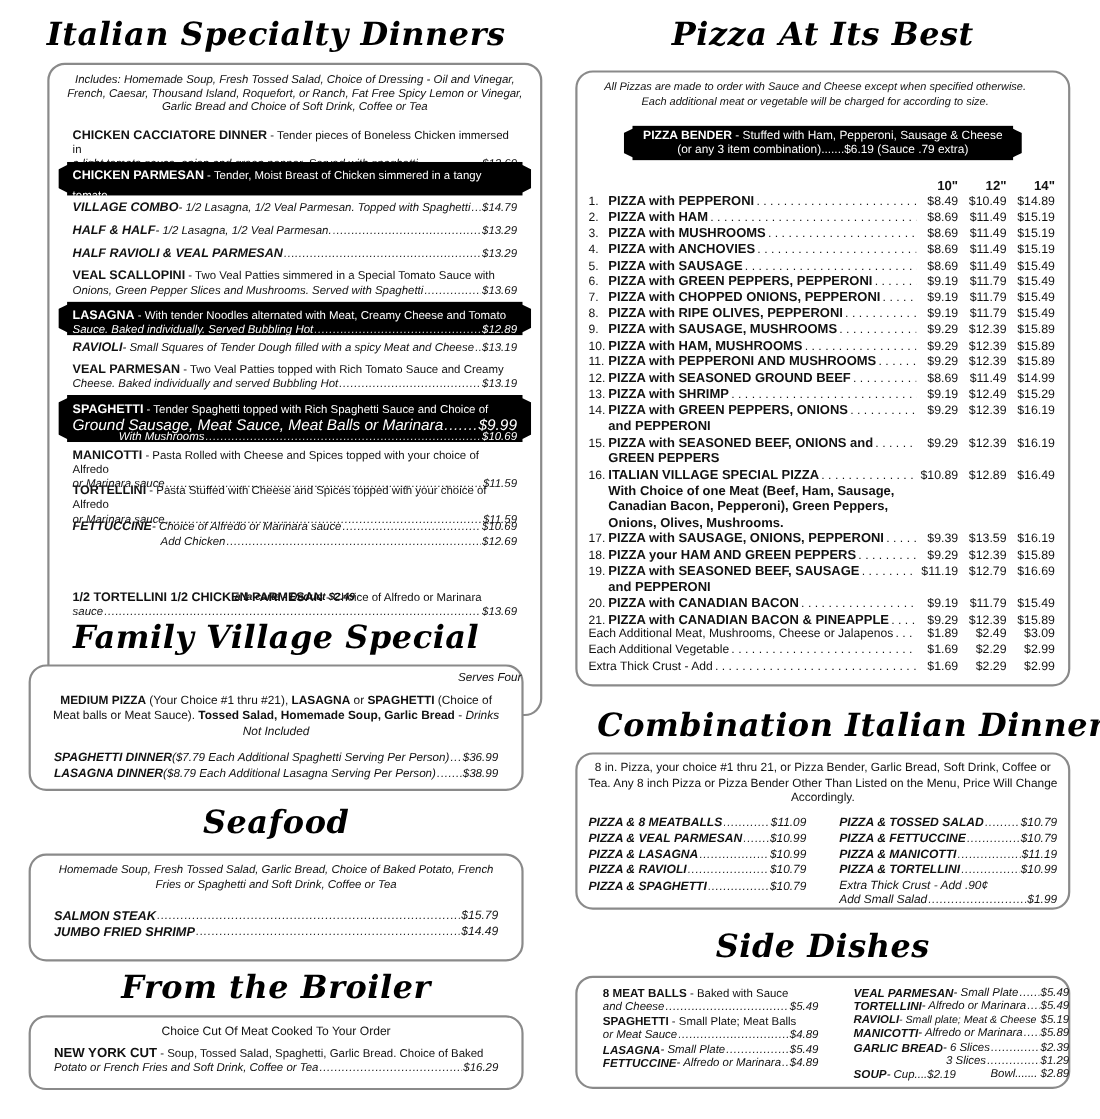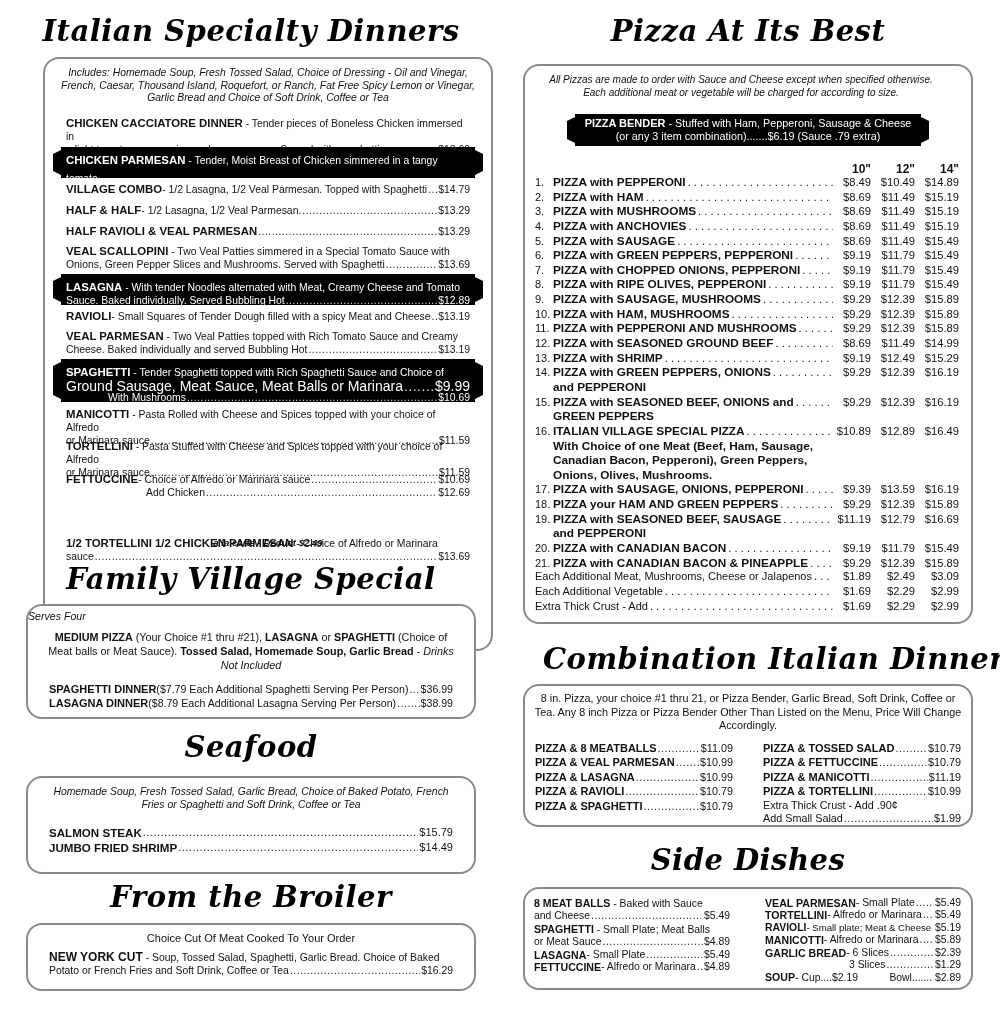--- a/index.html
+++ b/index.html
@@ -31,21 +31,21 @@
   .italic-note {
     font-style: italic;
     font-size: 10.4px;
     line-height: 12.6px;
     text-align: center;
     color: #111;
   }
 
   .item { position: absolute; left: 21px; right: 21px; font-size: 10.4px; line-height: 13px; }
   .item b { font-size: 11.4px; font-weight: bold; }
-  .row { display: flex; align-items: flex-end; white-space: nowrap; }
+  .row { display: flex; align-items: flex-start; white-space: nowrap; font-style: italic; }
   .row .dots { flex: 1; overflow: hidden; color: #222; margin: 0 1px; letter-spacing: 0.5px; }
   .row .dots::before { content: "........................................................................................................................................................................................"; }
   .row .price { flex: none; }
 
   .banner {
     position: absolute;
     left: 8px; right: 8px;
     background: #000;
     color: #fff;
     padding: 3px 13px 2px 13px;
@@ -66,21 +66,21 @@
 
   .size-head { position: absolute; right: 12px; top: 96px; display: flex; font-weight: bold; font-size: 12px; }
   .size-head span { width: 44px; text-align: right; }
   .size-head span.first { width: 36px; }
 
   .combo-grid { position: absolute; left: 10px; right: 10px; display: flex; justify-content: space-between; }
   .combo-col { width: 198px; }
   .combo-col .row { font-size: 10.8px; line-height: 14.4px; }
   .combo-col .row b { font-size: 11px; }
 
-  .side-grid { position: absolute; left: 9px; right: 10px; display: flex; justify-content: space-between; font-size: 10.4px; line-height: 12.4px; gap: 32px; }
+  .side-grid { position: absolute; left: 23px; right: 10px; display: flex; justify-content: space-between; font-size: 10.4px; line-height: 12.4px; gap: 32px; }
   .side-col { width: 196px; }
   .side-col b { font-size: 10.6px; }
 </style>
 </head>
 <body>
 
 <div class="col col-left">
 
   <div class="script-title" style="position:absolute; top:14px; left:0; right:0;">Italian Specialty Dinners</div>
 
@@ -221,21 +221,21 @@
           <span class="price">$13.69</span>
         </div>
     </div>
 
     <div style="position:absolute; top:478px; left:0; right:0; text-align:center; font-style:italic; font-weight:bold; font-size:9.6px;">a la carte - Deduct $2.49</div>
   </div>
 
   <div class="script-title" style="position:absolute; top:562px; left:0; right:0;">Family Village Special</div>
 
   <div class="box" style="top:604px; left:0; width:450px; height:115px;">
-    <div style="position:absolute; top:4px; left:0; right:0; text-align:left; font-style:italic; font-size:10.6px;">Serves Four</div>
+    <div style="position:absolute; top:4px; left:0; right:0; text-align:right; font-style:italic; font-size:10.6px;">Serves Four</div>
     <div style="position:absolute; top:24px; left:16px; right:16px; text-align:center; font-size:10.8px; line-height:14px;">
       <b>MEDIUM PIZZA</b><span> (Your Choice #1 thru #21), </span><b>LASAGNA</b><span> or </span><b>SPAGHETTI</b><span> (Choice of Meat balls or Meat Sauce). </span><b>Tossed Salad, Homemade Soup, Garlic Bread</b><span> - </span><i>Drinks Not Included</i>
     </div>
     <div class="item" style="top:77px; font-size:10.6px;">
       <div class="row">
           <b style="font-size:11px">SPAGHETTI DINNER</b>
           <span> ($7.79 Each Additional Spaghetti Serving Per Person)</span>
           <span class="dots"></span>
           <span class="price">$36.99</span>
         </div>

